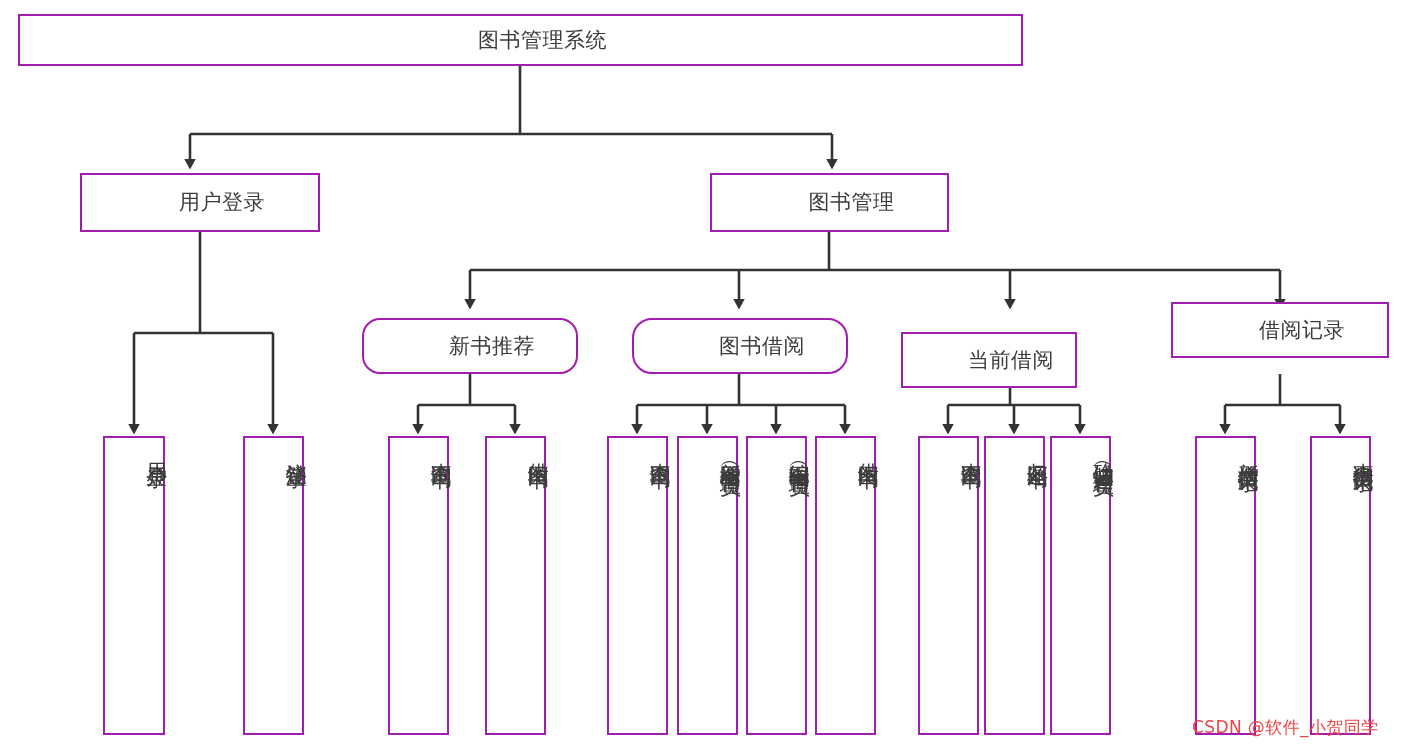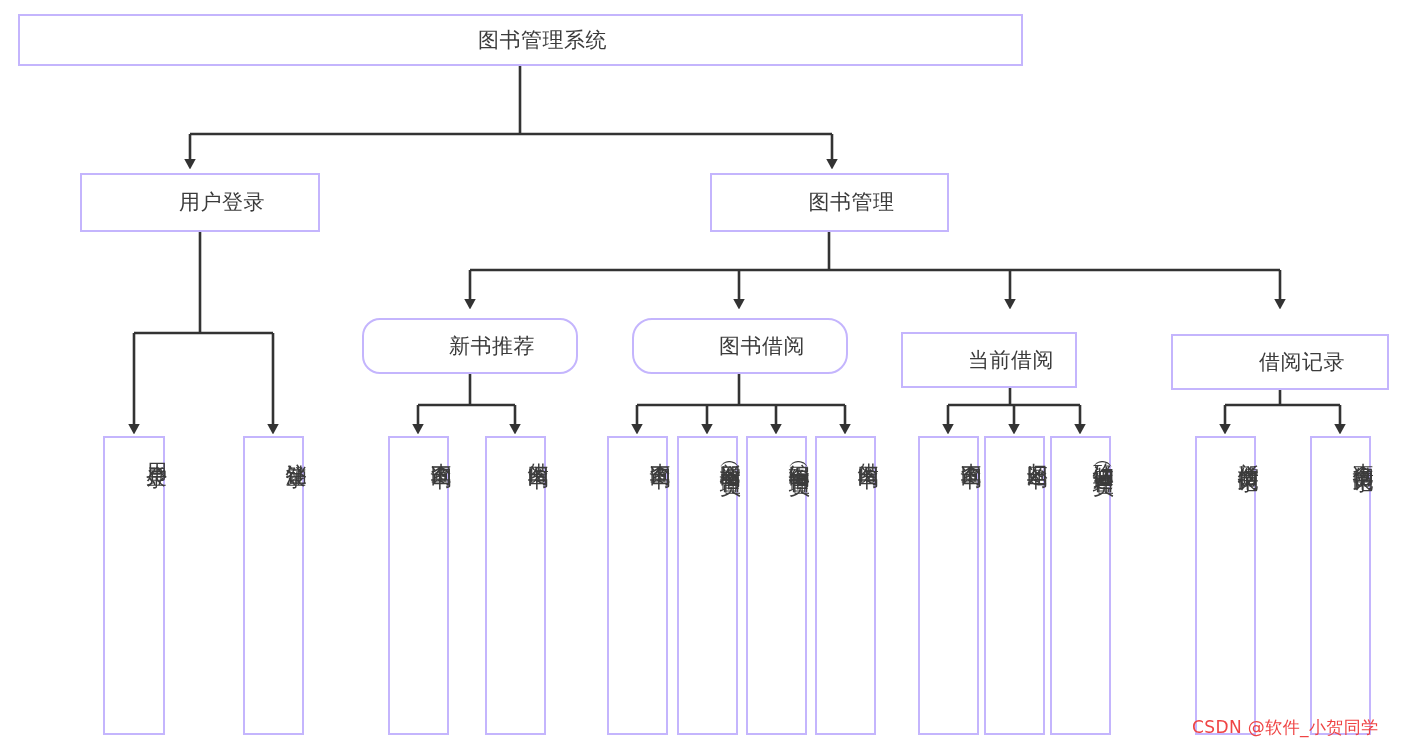--- a/index.html
+++ b/index.html
@@ -21,21 +21,21 @@
     position: absolute;
     left: 0;
     top: 0;
     width: 1405px;
     height: 747px;
   }
   .node {
     position: absolute;
     box-sizing: border-box;
     background: #ffffff;
-    border: 2px solid #c4b5fd;
+    border: 2px solid #a21caf;
     display: flex;
     align-items: center;
     justify-content: center;
     color: #3b3b3b;
     z-index: 2;
     padding-left: 44px;
   }
   .node-label {
     font-size: 21px;
     line-height: 1.18;
@@ -134,21 +134,21 @@
 
   <div class="node" style="left:362px; top:318px; width:216px; height:56px;border-radius:18px;">
     <span class="node-label">新书推荐</span>
   </div>
   <div class="node" style="left:632px; top:318px; width:216px; height:56px;border-radius:20px;">
     <span class="node-label">图书借阅</span>
   </div>
   <div class="node" style="left:901px; top:332px; width:176px; height:56px;">
     <span class="node-label">当前借阅</span>
   </div>
-  <div class="node" style="left:1171px; top:334px; width:218px; height:56px;">
+  <div class="node" style="left:1171px; top:302px; width:218px; height:56px;">
     <span class="node-label">借阅记录</span>
   </div>
 
   <div class="node vertical" style="left:103px; top:436px; width:62px; height:299px;">
     <span class="node-label">用户登录</span>
   </div>
   <div class="node vertical" style="left:243px; top:436px; width:61px; height:299px;">
     <span class="node-label">注销登录</span>
   </div>
 

